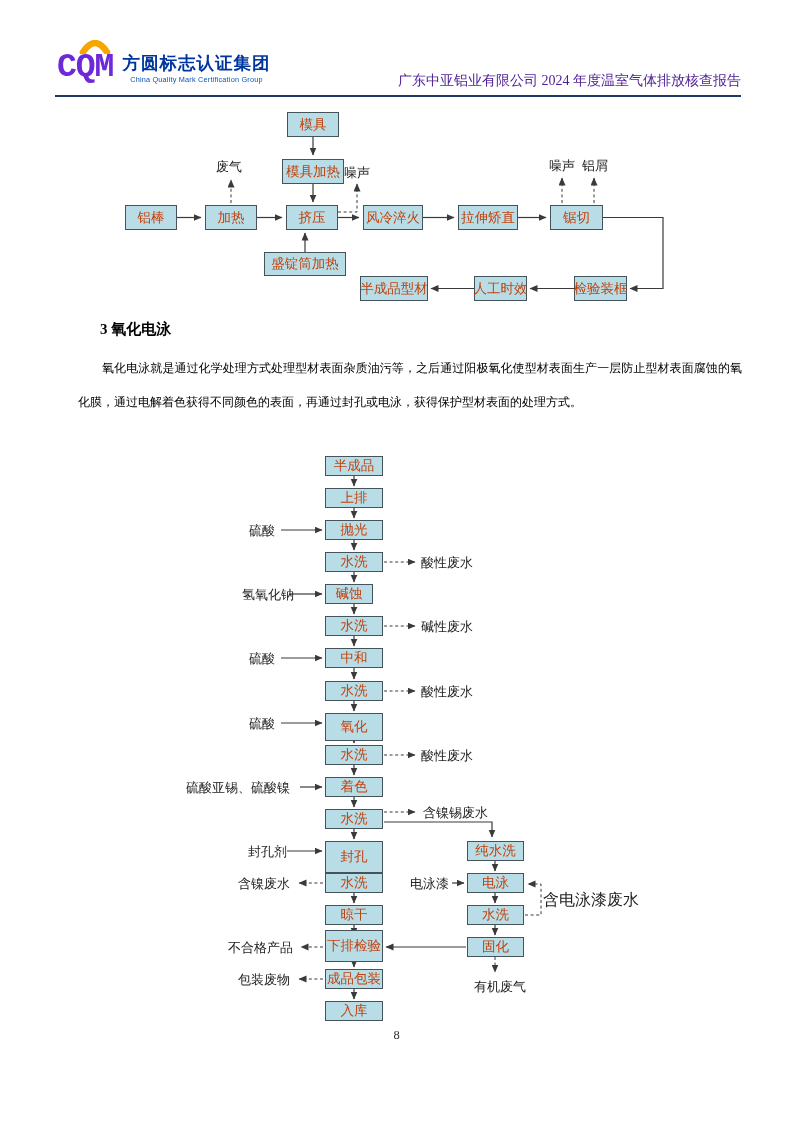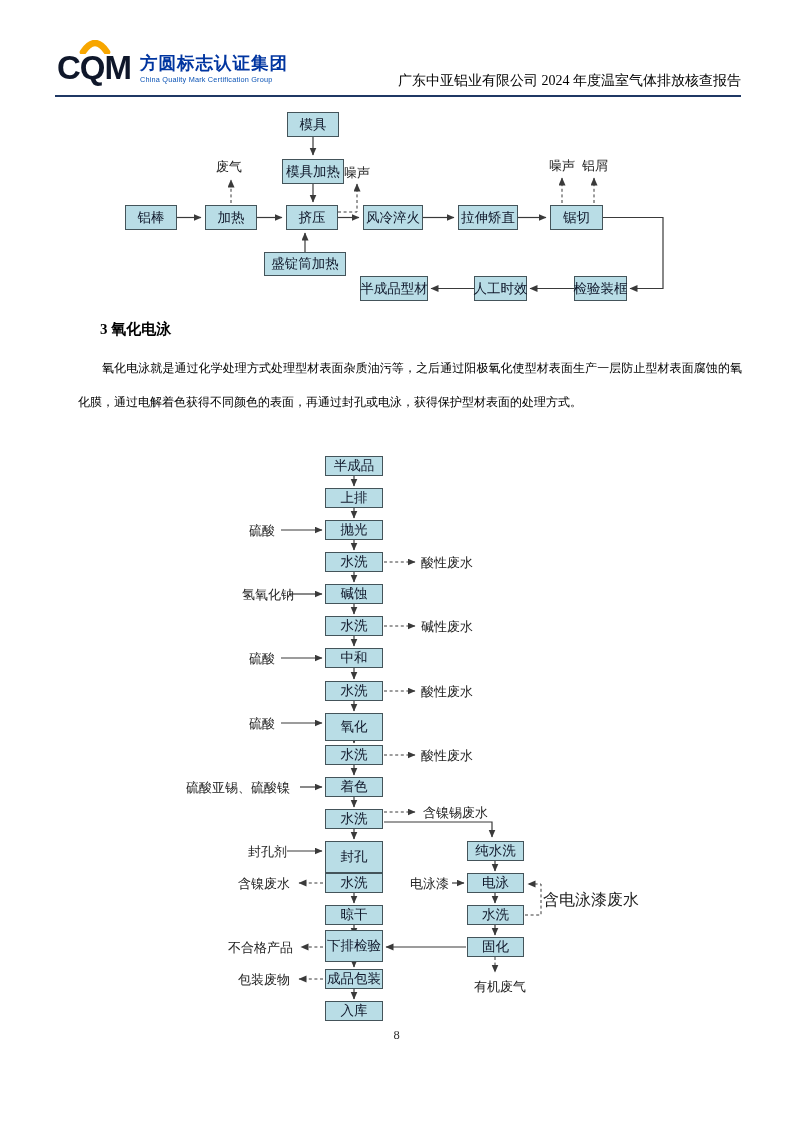--- a/index.html
+++ b/index.html
@@ -4,34 +4,34 @@
 <style>
   * { margin:0; padding:0; box-sizing:border-box; }
   html,body { background:#888; }
   #page {
     position:relative; width:793px; height:1122px; background:#ffffff;
     margin:0 auto; overflow:hidden;
     font-family:"Liberation Serif","DejaVu Serif",serif; color:#1a1a1a;
   }
   
   .logo-wrap { position:absolute; left:57px; top:48px; display:flex; align-items:center; gap:9px; }
-  .logo-cqm { position:relative; font-family:Liberation Sans, sans-serif;
-    font-weight:bold; font-size:33px; letter-spacing:-1px; color:#0f172a; line-height:40px; }
+  .logo-cqm { position:relative; font-family:Liberation Mono, monospace;
+    font-weight:bold; font-size:33px; letter-spacing:-1px; color:#6d28d9; line-height:40px; }
   .q-arc { position:absolute; left:22px; top:-8px; }
-  .logo-names { display:flex; flex-direction:column; justify-content:center; }
+  .logo-names { display:flex; flex-direction:column; justify-content:center;text-align:center; }
   .logo-cn { font-family:"Liberation Sans","DejaVu Sans",sans-serif; font-weight:bold;
     font-size:17.5px; color:#0035a0; letter-spacing:1px; line-height:20px; }
   .logo-en { font-family:"Liberation Sans","DejaVu Sans",sans-serif; font-size:7.3px;
     color:#0b53b5; letter-spacing:0.2px; margin-top:2px; }
-  .hdr-title { position:absolute; right:52px; top:72px; font-size:14px; color:#000000; }
+  .hdr-title { position:absolute; right:52px; top:72px; font-size:14px; color:#4c1d95; }
   .hdr-rule { position:absolute; left:55px; top:95px; width:686px; height:2px; background:#1f3864; }
   
   .fbox { position:absolute; background:#b9dde6; border:1px solid #44545a;
     display:flex; align-items:center; justify-content:center;
-    font-size:13.5px; color:#0f172a; white-space:nowrap; }
+    font-size:13.5px; color:#c2410c; white-space:nowrap; }
   .flbl { position:absolute; font-size:13px; color:#222; white-space:nowrap; }
   .flbl.sm { font-size:16px; }
   svg.wires { position:absolute; left:0; top:0; pointer-events:none; }
   
   .sec-heading { position:absolute; left:100px; top:320px; font-size:15px; font-weight:bold; color:#000; }
   .body-par { position:absolute; left:78px; top:352px; width:664px;
     font-size:12px; line-height:33.5px; text-align:justify; text-justify:inter-ideograph;
     text-indent:2em; color:#000; }
   .page-num { position:absolute; left:0; top:1028px; width:100%; text-align:center;
     font-size:12.5px; color:#333; }
@@ -147,21 +147,21 @@
   <div class="flbl" style="left:549px;top:157px">噪声</div>
   <div class="flbl" style="left:582px;top:157px">铝屑</div>
 
   <div class="sec-heading">3 氧化电泳</div>
   <div class="body-par">氧化电泳就是通过化学处理方式处理型材表面杂质油污等，之后通过阳极氧化使型材表面生产一层防止型材表面腐蚀的氧化膜，通过电解着色获得不同颜色的表面，再通过封孔或电泳，获得保护型材表面的处理方式。</div>
 
   <div class="fbox" style="left:325px;top:456px;width:58px;height:20px">半成品</div>
   <div class="fbox" style="left:325px;top:488px;width:58px;height:20px">上排</div>
   <div class="fbox" style="left:325px;top:520px;width:58px;height:20px">抛光</div>
   <div class="fbox" style="left:325px;top:552px;width:58px;height:20px">水洗</div>
-  <div class="fbox" style="left:325px;top:584px;width:58px;height:20px">碱蚀</div>
+  <div class="fbox" style="left:325px;top:584px;width:48px;height:20px">碱蚀</div>
   <div class="fbox" style="left:325px;top:616px;width:58px;height:20px">水洗</div>
   <div class="fbox" style="left:325px;top:648px;width:58px;height:20px">中和</div>
   <div class="fbox" style="left:325px;top:681px;width:58px;height:20px">水洗</div>
   <div class="fbox" style="left:325px;top:713px;width:58px;height:28px">氧化</div>
   <div class="fbox" style="left:325px;top:745px;width:58px;height:20px">水洗</div>
   <div class="fbox" style="left:325px;top:777px;width:58px;height:20px">着色</div>
   <div class="fbox" style="left:325px;top:809px;width:58px;height:20px">水洗</div>
   <div class="fbox" style="left:325px;top:841px;width:58px;height:32px">封孔</div>
   <div class="fbox" style="left:325px;top:873px;width:58px;height:20px">水洗</div>
   <div class="fbox" style="left:325px;top:905px;width:58px;height:20px">晾干</div>

